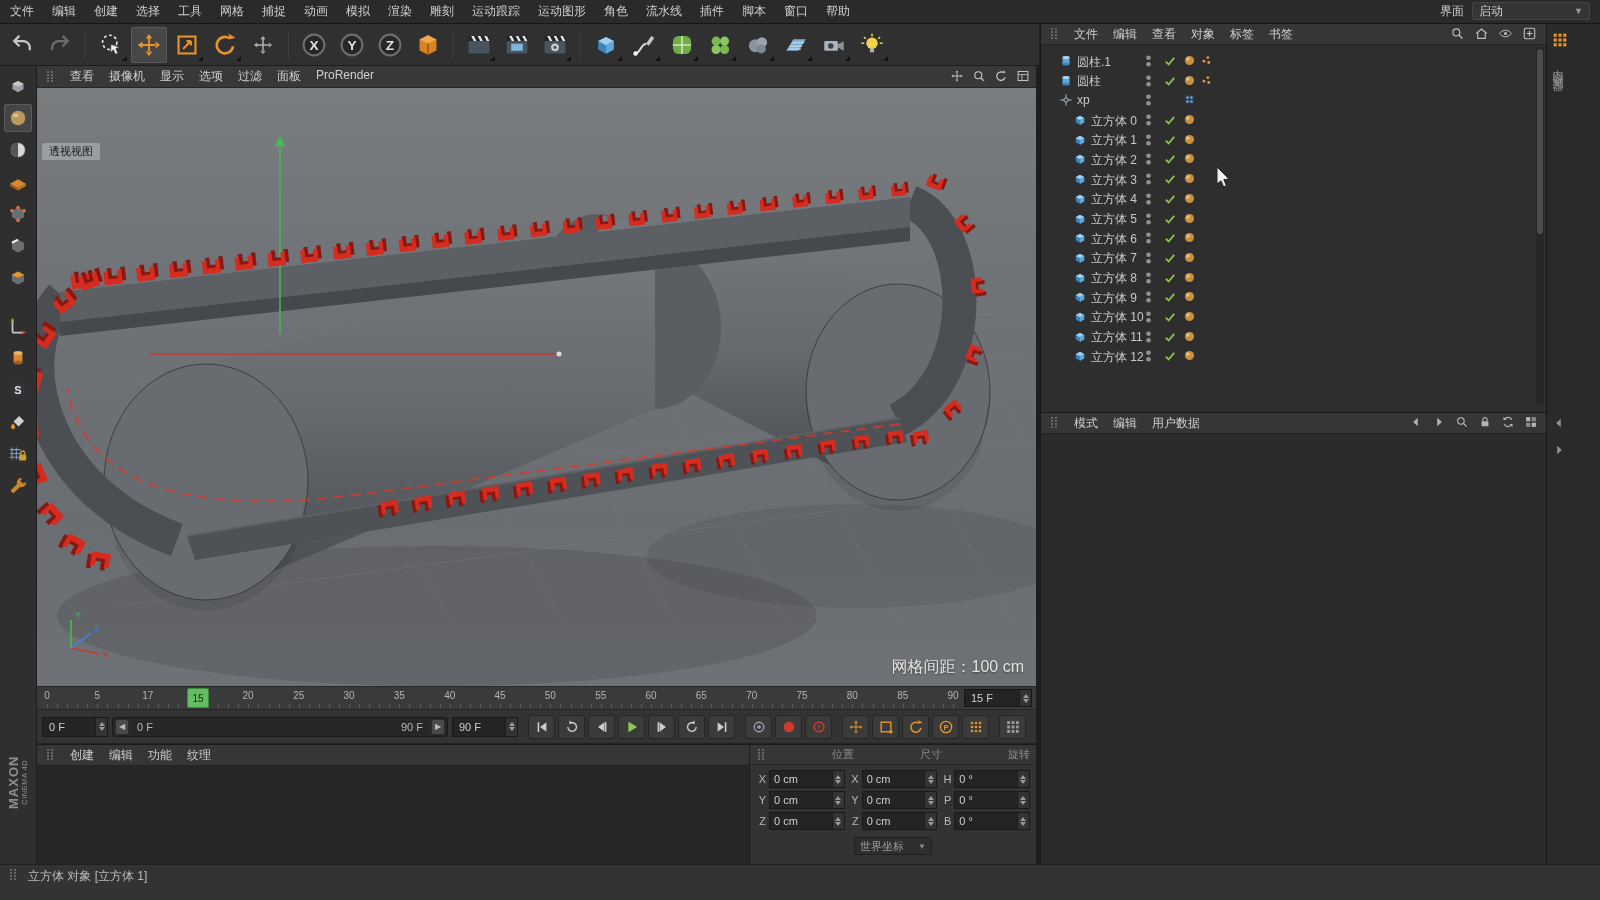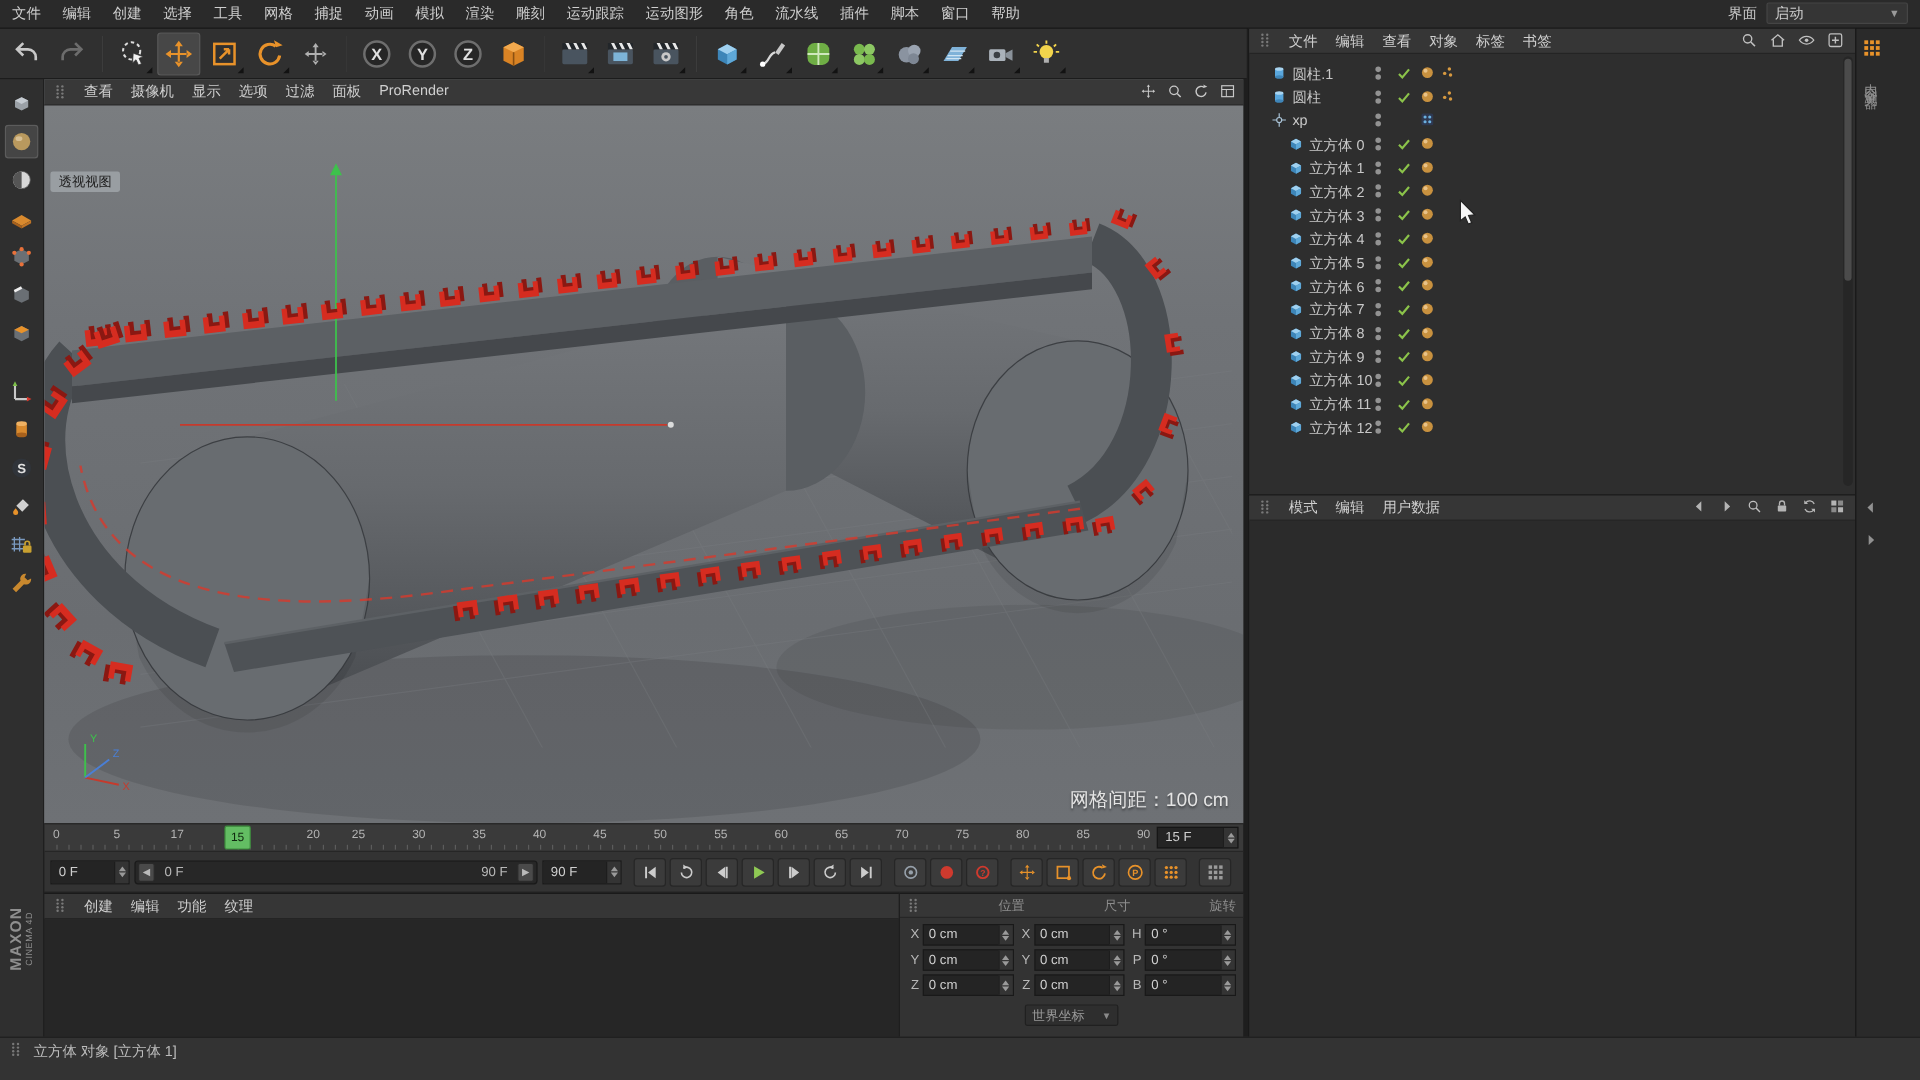--- a/index.html
+++ b/index.html
@@ -775,21 +775,21 @@
       <span class="tick" style="left:130.8px"></span>
       <span class="tick" style="left:140.9px"></span>
       <span class="tick" style="left:150.9px"></span>
       <span class="tick" style="left:161.0px"></span>
       <span class="tick-label" style="left:161.0px">15</span>
       <span class="tick" style="left:171.1px"></span>
       <span class="tick" style="left:181.1px"></span>
       <span class="tick" style="left:191.2px"></span>
       <span class="tick" style="left:201.3px"></span>
       <span class="tick" style="left:211.3px"></span>
-      <span class="tick-label" style="left:224px">20</span>
+      <span class="tick-label" style="left:211px">20</span>
       <span class="tick" style="left:221.4px"></span>
       <span class="tick" style="left:231.5px"></span>
       <span class="tick" style="left:241.5px"></span>
       <span class="tick" style="left:251.6px"></span>
       <span class="tick" style="left:261.7px"></span>
       <span class="tick-label" style="left:261.7px">25</span>
       <span class="tick" style="left:271.7px"></span>
       <span class="tick" style="left:281.8px"></span>
       <span class="tick" style="left:291.9px"></span>
       <span class="tick" style="left:301.9px"></span>

